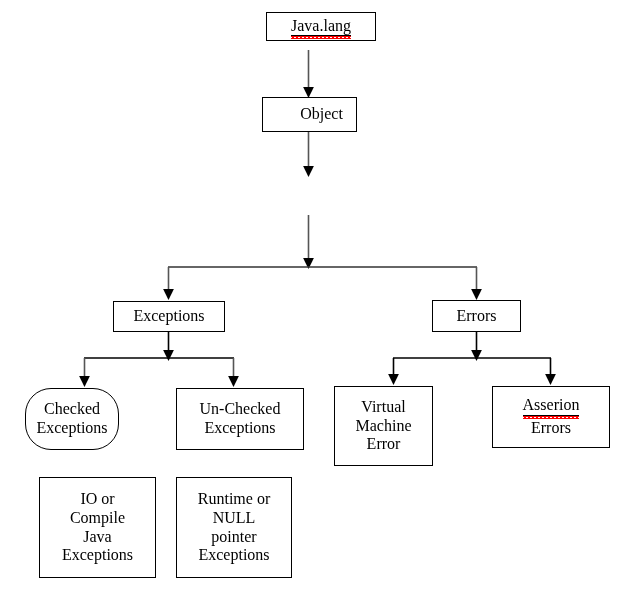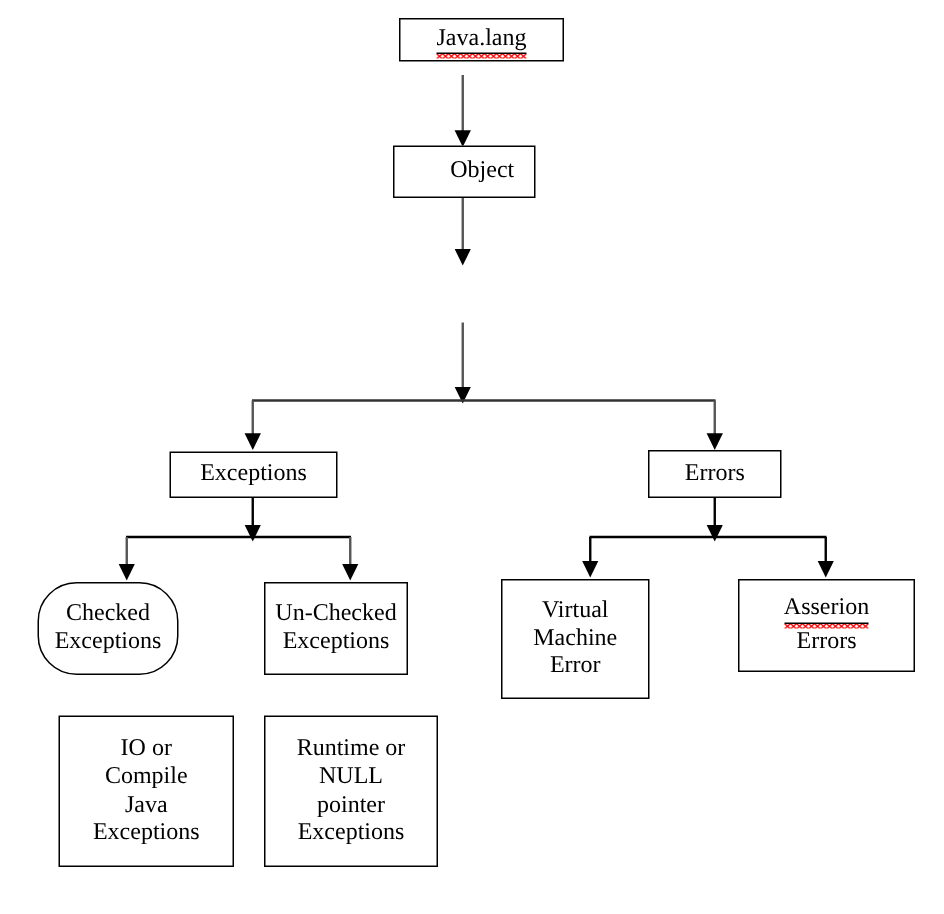--- a/index.html
+++ b/index.html
@@ -110,21 +110,21 @@
 
   <div class="node" style="left:432px; top:300px; width:89px; height:32px;">
     <span class="line">Errors</span>
   </div>
 
   <div class="node" style="left:25px; top:388px; width:94px; height:62px;border-radius:26px;">
     <span class="line">Checked</span>
     <span class="line">Exceptions</span>
   </div>
 
-  <div class="node" style="left:176px; top:388px; width:96px; height:62px;">
+  <div class="node" style="left:176px; top:388px; width:128px; height:62px;">
     <span class="line">Un-Checked</span>
     <span class="line">Exceptions</span>
   </div>
 
   <div class="node" style="left:334px; top:386px; width:99px; height:80px;">
     <span class="line">Virtual</span>
     <span class="line">Machine</span>
     <span class="line">Error</span>
   </div>
 

